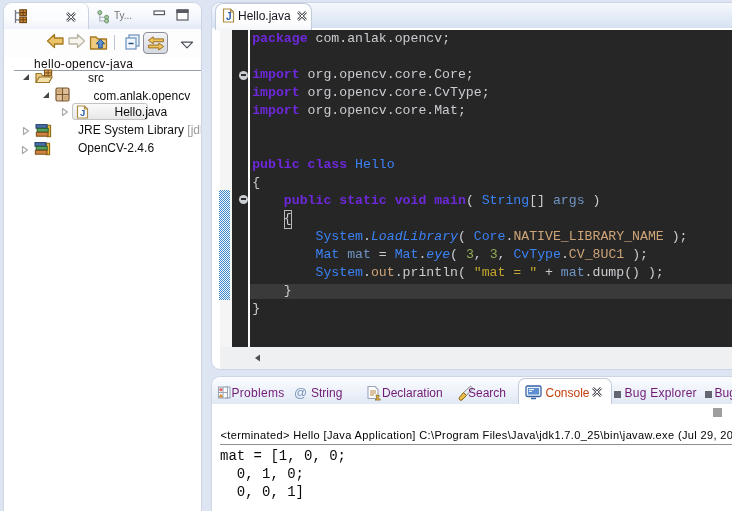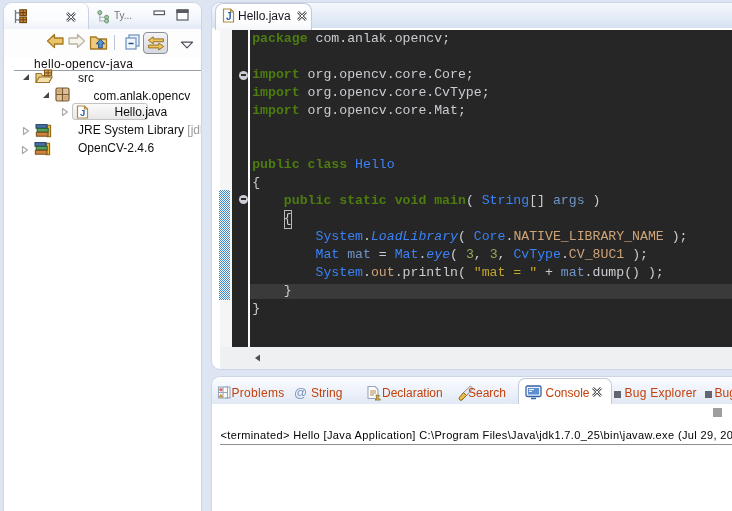--- a/index.html
+++ b/index.html
@@ -15,21 +15,21 @@
       border-bottom:1px solid #d9e1ef;border-radius:9px 9px 0 0;}
   #lp-tab1{left:0;top:0;width:84px;height:27px;
       background:linear-gradient(180deg,#ffffff 0%,#fbfcfe 60%,#eef1f8 100%);
       border-right:1px solid #c9d1e0;border-radius:9px 7px 0 0;}
   .tabtxt{font-size:12px;color:#1c1c34;margin-top:32px;}
   .tabtxt2{font-size:10px;color:#737373;}
   #lp-tools{left:0;top:26px;width:199px;height:29px;background:#fdfdfe;}
   .treetxt{font-size:12px;color:#101010;white-space:nowrap;padding-left:20px;}
   .graytxt{color:#9a9a9a;}
   
-  .btabtxt{font-size:12px;color:#c2410c;white-space:nowrap;}
+  .btabtxt{font-size:12px;color:#701a75;white-space:nowrap;}
 </style>
 </head>
 <body>
 
 <div class="abs" id="lp">
   <div class="abs" id="lp-head"></div>
   <div class="abs" id="lp-tab1"></div>
 
   <svg class="abs" style="left:10px;top:6px" width="14" height="15" viewBox="0 0 14 15">
     <path d="M1.5 1 L1.5 14 M1.5 3.8 L5.5 3.8 M1.5 10.8 L5.5 10.8" stroke="#717680" stroke-width="1.3" fill="none"></path>
@@ -97,21 +97,21 @@
 
   <svg class="abs" style="left:18px;top:70px" width="8" height="8" viewBox="0 0 8 8">
     <path d="M7 1 L7 7 L1 7 Z" fill="#454545"></path>
   </svg>
   <svg class="abs" style="left:31px;top:65.5px" width="18" height="16" viewBox="0 0 18 16">
     <path d="M1 13.5 L1 4.5 L6 4.5 L7.5 6.5 L14 6.5 L14 13.5 Z" fill="#e9c982" stroke="#9a7428" stroke-width="1.2" stroke-linejoin="round"></path>
     <path d="M14 13.5 L1 13.5 L4.3 8 L17.2 8 Z" fill="#f3dfa8" stroke="#9a7428" stroke-width="1.2" stroke-linejoin="round"></path>
     <rect x="9.5" y="1" width="7.2" height="5.8" fill="#d8a95c" stroke="#7c4d12" stroke-width="1"></rect>
     <path d="M13.1 1 L13.1 6.8 M9.5 3.9 L16.7 3.9" stroke="#7c4d12" stroke-width="1"></path>
   </svg>
-  <div class="abs treetxt" style="left:54px;top:67.5px">src</div>
+  <div class="abs treetxt" style="left:64px;top:67.5px">src</div>
 
   <svg class="abs" style="left:38px;top:87.5px" width="8" height="8" viewBox="0 0 8 8">
     <path d="M7 1 L7 7 L1 7 Z" fill="#454545"></path>
   </svg>
   <svg class="abs" style="left:51px;top:83.5px" width="15" height="15" viewBox="0 0 15 15">
     <rect x="1" y="1" width="13" height="13" rx="1.5" fill="#e0c09a" stroke="#77572e" stroke-width="1.2"></rect>
     <path d="M7.5 1 L7.5 14 M1 7.5 L14 7.5" stroke="#77572e" stroke-width="1.2"></path>
     <rect x="2.4" y="2.4" width="3.8" height="3.8" fill="#cfa876"></rect>
     <rect x="8.8" y="8.8" width="3.8" height="3.8" fill="#cfa876"></rect>
   </svg>
@@ -255,23 +255,26 @@
     <path d="M2 2 L10 10 M10 2 L2 10" stroke="#fdfdfd" stroke-width="1"></path>
   </svg>
   <div class="abs" style="left:402px;top:14px;width:7px;height:7px;background:#63666e;"></div>
   <div class="abs btabtxt" style="left:412.5px;top:9px;letter-spacing:0.25px">Bug Explorer</div>
   <div class="abs" style="left:493px;top:14px;width:7px;height:7px;background:#63666e;"></div>
   <div class="abs btabtxt" style="left:502.5px;top:9px">Bug</div>
 
   <div class="abs" style="left:501px;top:31px;width:9px;height:9px;background:#9e9e9e;"></div>
   <div class="abs" style="left:8.5px;top:52px;font-size:11px;letter-spacing:0.37px;color:#000;white-space:nowrap;">&lt;terminated&gt; Hello [Java Application] C:\Program Files\Java\jdk1.7.0_25\bin\javaw.exe (Jul 29, 2013 11:08:12 PM)</div>
   <div class="abs" style="left:8px;top:67px;width:521px;height:1px;background:#8f8f8f;"></div>
+  <pre class="abs" style="left:8px;top:70px;margin:0;font-family:'Liberation Mono',monospace;font-size:14px;line-height:18px;color:#0a0a0a;">mat = [1, 0, 0;
+  0, 1, 0;
+  0, 0, 1]</pre>
 </div>
 
 <style>
-  #code .kw{color:#4d7c0f;font-weight:bold;text-align:center;}
+  #code .kw{color:#6d28d9;font-weight:bold;text-align:center;}
   #code .ty{color:#3b82f6;}
   #code .va{color:#6f95c5;}
   #code .co{color:#cfa478;}
   #code .sm{color:#3b82f6;font-style:italic;}
   #code .nu{color:#93ac58;}
   #code .st{color:#c3a42c;}
 </style>
 
 </body></html>

